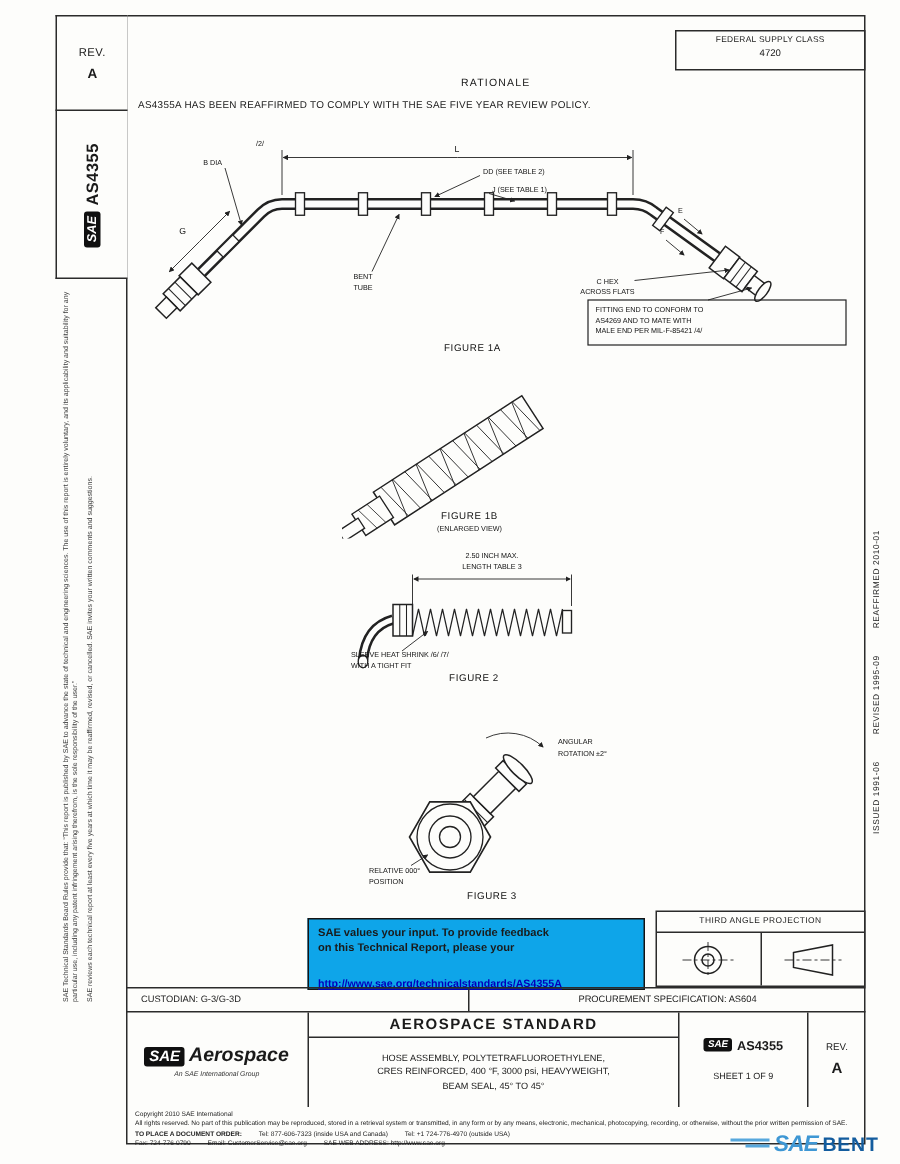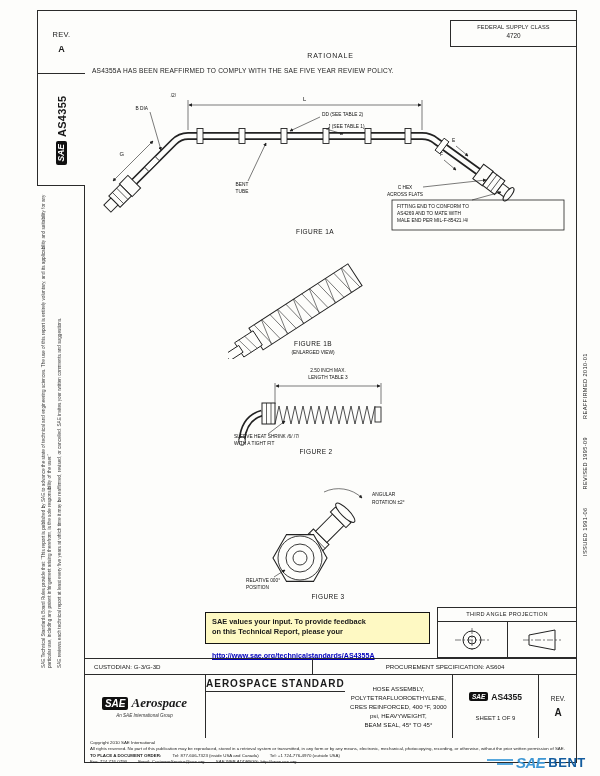--- a/index.html
+++ b/index.html
@@ -34,40 +34,40 @@
   
   svg text{font-family:"Liberation Sans",sans-serif;fill:#111}
   .lbl{font-size:4.8px}
   .dim{font-size:5.8px}
   .figl{font-size:6.5px;letter-spacing:.4px}
   .thin{stroke:#222;stroke-width:.6;fill:none}
   .tube-out{stroke:#222;stroke-width:8;fill:none}
   .tube-in{stroke:#fdfdfb;stroke-width:4.6;fill:none}
 
   
-  .fb{left:205px;top:612px;width:225px;height:32px;border:1.6px solid #141414;padding:4px 0 0 6px;background:#fef9c3}
+  .fb{left:205px;top:612px;width:225px;height:48px;border:1.6px solid #141414;padding:4px 0 0 6px;background:#0ea5e9}
   .fb .b{font-size:7.4px;font-weight:bold;line-height:1.3}
   .fb .lk{font-size:7.1px;font-weight:bold;color:#0000bb;text-decoration:underline;display:inline-block;margin-top:16px;cursor:pointer}
   .proj{left:437px;top:607px;width:140px;height:51px;border:1px solid #2b2b2b;display:flex;flex-direction:column}
   .proj-h{height:14px;border-bottom:1px solid #2b2b2b;text-align:center;font-size:5.6px;padding-top:3px;letter-spacing:.3px}
   .proj-cells{flex:1;display:flex}
   .proj-cell{flex:1;display:flex;align-items:center;justify-content:center}
   .proj-cell.first{border-right:1px solid #2b2b2b}
 
   
   .cust{left:84px;top:658px;width:493px;height:16px;border-top:1.2px solid #2b2b2b;display:flex;font-size:6.2px}
   .cust .c1{width:228px;padding-left:10px;display:flex;align-items:center}
   .cust .c2{flex:1;border-left:1px solid #2b2b2b;display:flex;align-items:center;justify-content:center}
   .foot{left:84px;top:674px;width:493px;height:64px;border-top:1.2px solid #2b2b2b;display:flex}
   .f-logo{width:122px;border-right:1px solid #2b2b2b;display:flex;flex-direction:column;align-items:center;justify-content:center}
   .f-logo .row{display:flex;align-items:baseline;gap:3px}
   .f-logo .saeblk{font-size:10px}
-  .f-logo .aero{font-family:Liberation Serif, serif;font-style:italic;font-weight:bold;font-size:13px}
+  .f-logo .aero{font-family:Liberation Sans, sans-serif;font-style:italic;font-weight:bold;font-size:13px}
   .f-logo .tag{font-size:4.6px;font-style:italic;margin-top:2px;color:#333}
-  .f-mid{width:247px;border-right:1px solid #2b2b2b;display:flex;}
+  .f-mid{width:247px;border-right:1px solid #2b2b2b;display:flex;flex-direction:column}
   .f-mid-h{height:17px;border-bottom:1px solid #2b2b2b;display:flex;align-items:center;justify-content:center;font-weight:bold;font-size:10px;letter-spacing:1px}
   .f-mid-t{flex:1;display:flex;flex-direction:column;align-items:center;justify-content:center;font-size:6.1px;line-height:1.5;text-align:center}
   .f-num{width:86px;border-right:1px solid #2b2b2b;display:flex;flex-direction:column;align-items:center;justify-content:space-evenly;padding:3px 0}
   .f-num .row{display:flex;align-items:center;gap:3px}
   .f-num .saeblk{font-size:6.5px}
   .f-num .nv{font-weight:bold;font-size:8.5px}
   .f-num .sheet{font-size:6px}
   .f-rev{flex:1;display:flex;flex-direction:column;align-items:center;justify-content:center;gap:5px}
   .f-rev .rl{font-size:6.5px}
   .f-rev .rv{font-size:10px;font-weight:bold}

